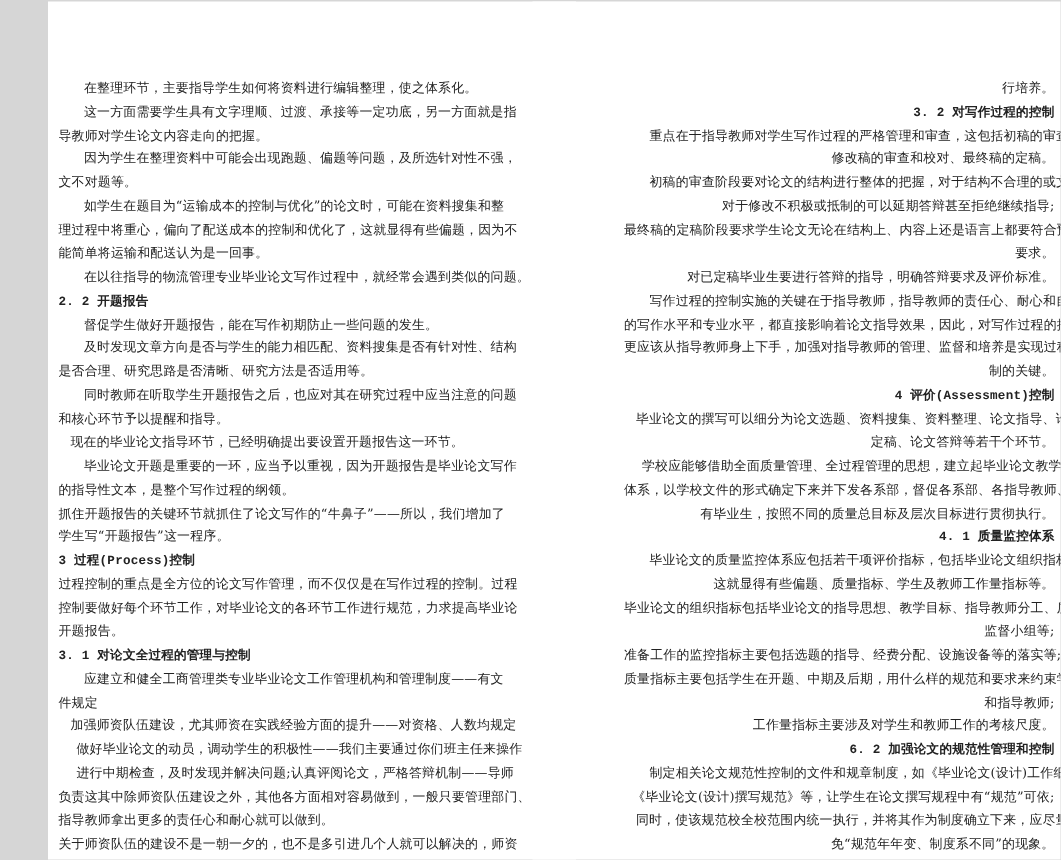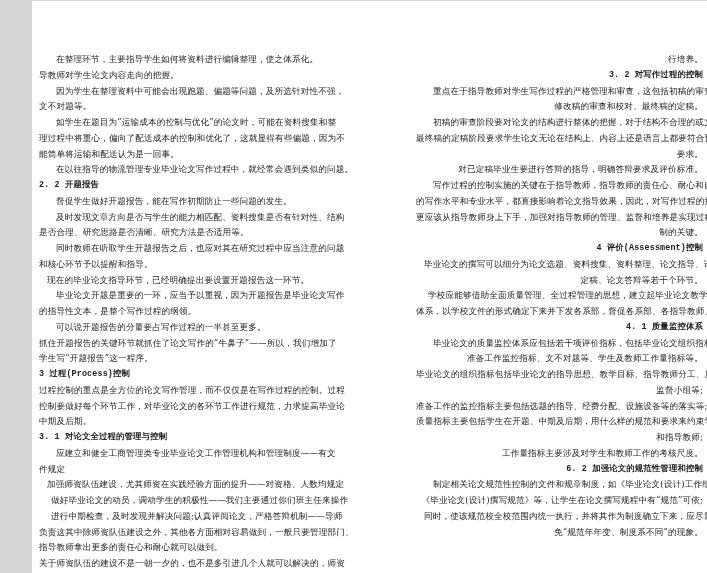--- a/index.html
+++ b/index.html
@@ -28,77 +28,79 @@
   .ind1 { padding-left: 8px; }
   .ind3 { padding-left: 12px; }
   .heading { font-family: Liberation Mono, monospace; font-weight: bold; font-size: 8.4px; }
 </style>
 </head>
 <body>
 
 <div class="page page-left">
   <div class="content" id="left-content">
       <div class="line ind2">在整理环节，主要指导学生如何将资料进行编辑整理，使之体系化。</div>
+      <div class="line ind2">这一方面需要学生具有文字理顺、过渡、承接等一定功底，另一方面就是指</div>
       <div class="line">导教师对学生论文内容走向的把握。</div>
       <div class="line ind2">因为学生在整理资料中可能会出现跑题、偏题等问题，及所选针对性不强，</div>
       <div class="line">文不对题等。</div>
       <div class="line ind2">如学生在题目为“运输成本的控制与优化”的论文时，可能在资料搜集和整</div>
       <div class="line">理过程中将重心，偏向了配送成本的控制和优化了，这就显得有些偏题，因为不</div>
       <div class="line">能简单将运输和配送认为是一回事。</div>
       <div class="line ind2">在以往指导的物流管理专业毕业论文写作过程中，就经常会遇到类似的问题。</div>
       <div class="line heading">2. 2 开题报告</div>
       <div class="line ind2">督促学生做好开题报告，能在写作初期防止一些问题的发生。</div>
       <div class="line ind2">及时发现文章方向是否与学生的能力相匹配、资料搜集是否有针对性、结构</div>
       <div class="line">是否合理、研究思路是否清晰、研究方法是否适用等。</div>
       <div class="line ind2">同时教师在听取学生开题报告之后，也应对其在研究过程中应当注意的问题</div>
       <div class="line">和核心环节予以提醒和指导。</div>
       <div class="line ind1">现在的毕业论文指导环节，已经明确提出要设置开题报告这一环节。</div>
       <div class="line ind2">毕业论文开题是重要的一环，应当予以重视，因为开题报告是毕业论文写作</div>
       <div class="line">的指导性文本，是整个写作过程的纲领。</div>
-      <div class="line ind2">可以说开题报告的分量要占写作过程的一半甚至更多。</div>
       <div class="line">抓住开题报告的关键环节就抓住了论文写作的“牛鼻子”——所以，我们增加了</div>
       <div class="line">学生写“开题报告”这一程序。</div>
       <div class="line heading">3 过程(Process)控制</div>
       <div class="line">过程控制的重点是全方位的论文写作管理，而不仅仅是在写作过程的控制。过程</div>
       <div class="line">控制要做好每个环节工作，对毕业论文的各环节工作进行规范，力求提高毕业论</div>
-      <div class="line">中期及后期。</div>
+      <div class="line">开题报告。</div>
       <div class="line heading">3. 1 对论文全过程的管理与控制</div>
       <div class="line ind2">应建立和健全工商管理类专业毕业论文工作管理机构和管理制度——有文</div>
       <div class="line">件规定</div>
       <div class="line ind1">加强师资队伍建设，尤其师资在实践经验方面的提升——对资格、人数均规定</div>
       <div class="line ind3">做好毕业论文的动员，调动学生的积极性——我们主要通过你们班主任来操作</div>
       <div class="line ind3">进行中期检查，及时发现并解决问题;认真评阅论文，严格答辩机制——导师</div>
       <div class="line">负责这其中除师资队伍建设之外，其他各方面相对容易做到，一般只要管理部门、</div>
       <div class="line">指导教师拿出更多的责任心和耐心就可以做到。</div>
       <div class="line">关于师资队伍的建设不是一朝一夕的，也不是多引进几个人就可以解决的，师资</div>
     </div>
 </div>
 
 <div class="page page-right">
   <div class="content" id="right-content">
       <div class="line">行培养。</div>
       <div class="line heading">3. 2 对写作过程的控制</div>
       <div class="line ind2">重点在于指导教师对学生写作过程的严格管理和审查，这包括初稿的审查、</div>
       <div class="line">修改稿的审查和校对、最终稿的定稿。</div>
       <div class="line ind2">初稿的审查阶段要对论文的结构进行整体的把握，对于结构不合理的或文不</div>
+      <div class="line">对于修改不积极或抵制的可以延期答辩甚至拒绝继续指导;</div>
       <div class="line">最终稿的定稿阶段要求学生论文无论在结构上、内容上还是语言上都要符合预期</div>
       <div class="line">要求。</div>
       <div class="line">对已定稿毕业生要进行答辩的指导，明确答辩要求及评价标准。</div>
       <div class="line ind2">写作过程的控制实施的关键在于指导教师，指导教师的责任心、耐心和自身</div>
       <div class="line">的写作水平和专业水平，都直接影响着论文指导效果，因此，对写作过程的控制</div>
       <div class="line">更应该从指导教师身上下手，加强对指导教师的管理、监督和培养是实现过程控</div>
       <div class="line">制的关键。</div>
       <div class="line heading">4 评价(Assessment)控制</div>
       <div class="line ind1">毕业论文的撰写可以细分为论文选题、资料搜集、资料整理、论文指导、论文</div>
       <div class="line">定稿、论文答辩等若干个环节。</div>
       <div class="line ind3">学校应能够借助全面质量管理、全过程管理的思想，建立起毕业论文教学管理</div>
       <div class="line">体系，以学校文件的形式确定下来并下发各系部，督促各系部、各指导教师、所</div>
+      <div class="line">有毕业生，按照不同的质量总目标及层次目标进行贯彻执行。</div>
       <div class="line heading">4. 1 质量监控体系</div>
       <div class="line ind2">毕业论文的质量监控体系应包括若干项评价指标，包括毕业论文组织指标、</div>
-      <div class="line">准备工作监控指标、文不对题等、学生及教师工作量指标等。</div>
+      <div class="line">这就显得有些偏题、质量指标、学生及教师工作量指标等。</div>
       <div class="line">毕业论文的组织指标包括毕业论文的指导思想、教学目标、指导教师分工、质量</div>
       <div class="line">监督小组等;</div>
       <div class="line">准备工作的监控指标主要包括选题的指导、经费分配、设施设备等的落实等;</div>
       <div class="line">质量指标主要包括学生在开题、中期及后期，用什么样的规范和要求来约束学生</div>
       <div class="line">和指导教师;</div>
       <div class="line">工作量指标主要涉及对学生和教师工作的考核尺度。</div>
       <div class="line heading">6. 2 加强论文的规范性管理和控制</div>
       <div class="line ind2">制定相关论文规范性控制的文件和规章制度，如《毕业论文(设计)工作细则》、</div>
       <div class="line">《毕业论文(设计)撰写规范》等，让学生在论文撰写规程中有“规范”可依;</div>
       <div class="line ind1">同时，使该规范校全校范围内统一执行，并将其作为制度确立下来，应尽量避</div>

